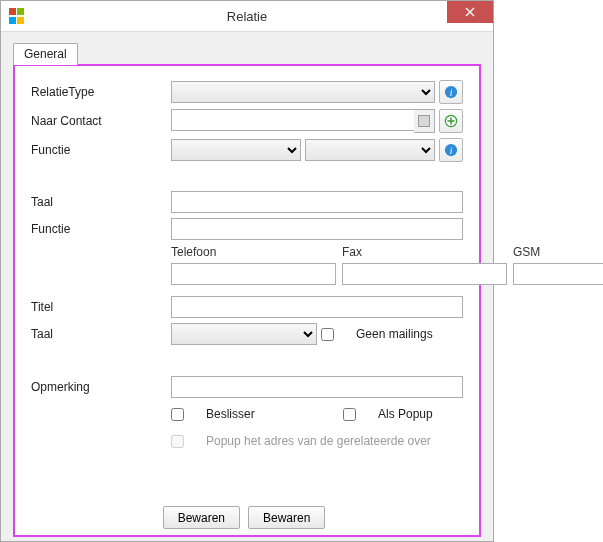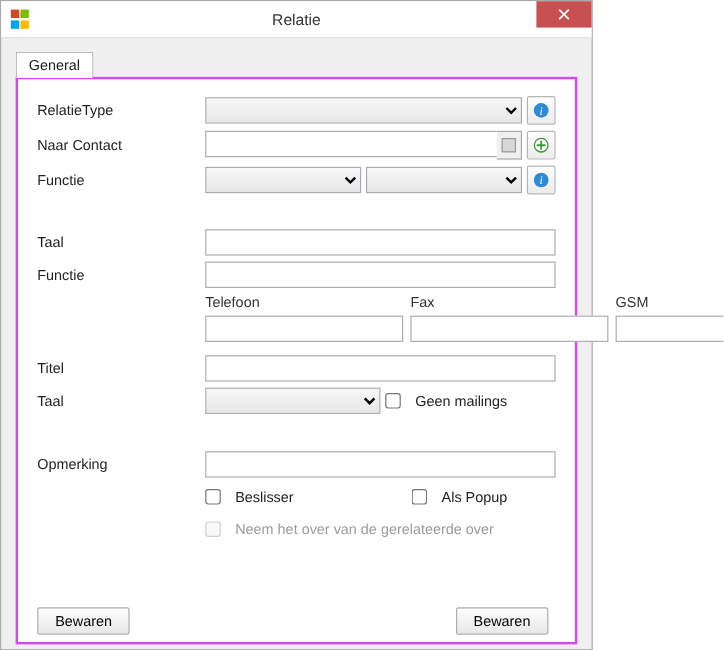--- a/index.html
+++ b/index.html
@@ -27,25 +27,25 @@
   .iconbtn{width:22px;height:22px;border:1px solid #b5b5b5;background:linear-gradient(#fdfdfd,#ececec);display:flex;align-items:center;justify-content:center;border-radius:2px;cursor:pointer;flex:none}
   .iconbtn svg{width:14px;height:14px}
   .lookup{flex:1;display:flex}
   .lookup input{flex:1;border-right:none}
   .lookup .chip{width:20px;height:22px;border:1px solid #abadb3;border-left:none;background:#f0f0f0;display:flex;align-items:center;justify-content:center;cursor:pointer}
   .lookup .chip span{width:10px;height:10px;background:#d8d8d8;border:1px solid #9a9a9a}
   .spacer-sm{height:24px}
   .triple{display:flex;gap:6px;flex:1}
   .triple>div{flex:1;display:flex;flex-direction:column;gap:2px}
   .triple .sublbl{font-size:12px;color:#333;margin-bottom:2px}
-  .chkline{display:flex;gap:12px;font-size:12px}
+  .chkline{display:flex;align-items:center;gap:22px;font-size:12px}
   .chkline input{margin:0}
   .chk-disabled{color:#9b9b9b}
   .chk-disabled input{accent-color:#bbb}
-  .footer{display:flex;justify-content:space-between;gap:8px;padding:8px 6px 0 0}
+  .footer{display:flex;justify-content:center;gap:8px;padding:8px 6px 0 0}
   .btn{min-width:76px;height:23px;border:1px solid #acacac;background:linear-gradient(#fdfdfd,#e8e8e8);font-family:inherit;font-size:12px;border-radius:2px;cursor:pointer;padding:0 14px}
   .gap-block{height:26px}
 </style>
 </head>
 <body>
 
 <div class="window">
   <div class="titlebar">
     <div class="app-icon">
         <span></span>
@@ -188,21 +188,21 @@
             <span>Als Popup</span>
           </label>
         </div>
       </div>
 
       <div class="row">
         <div class="lbl"></div>
         <div class="field">
           <label class="chkline chk-disabled">
             <input type="checkbox" disabled="" style="">
-            <span>Neem het over van de gerelateerde over</span>
+            <span>Popup het adres van de gerelateerde over</span>
           </label>
         </div>
       </div>
 
       <div style="flex:1"></div>
 
       <div class="footer">
         <button class="btn">Bewaren</button>
         <button class="btn">Bewaren</button>
       </div>

